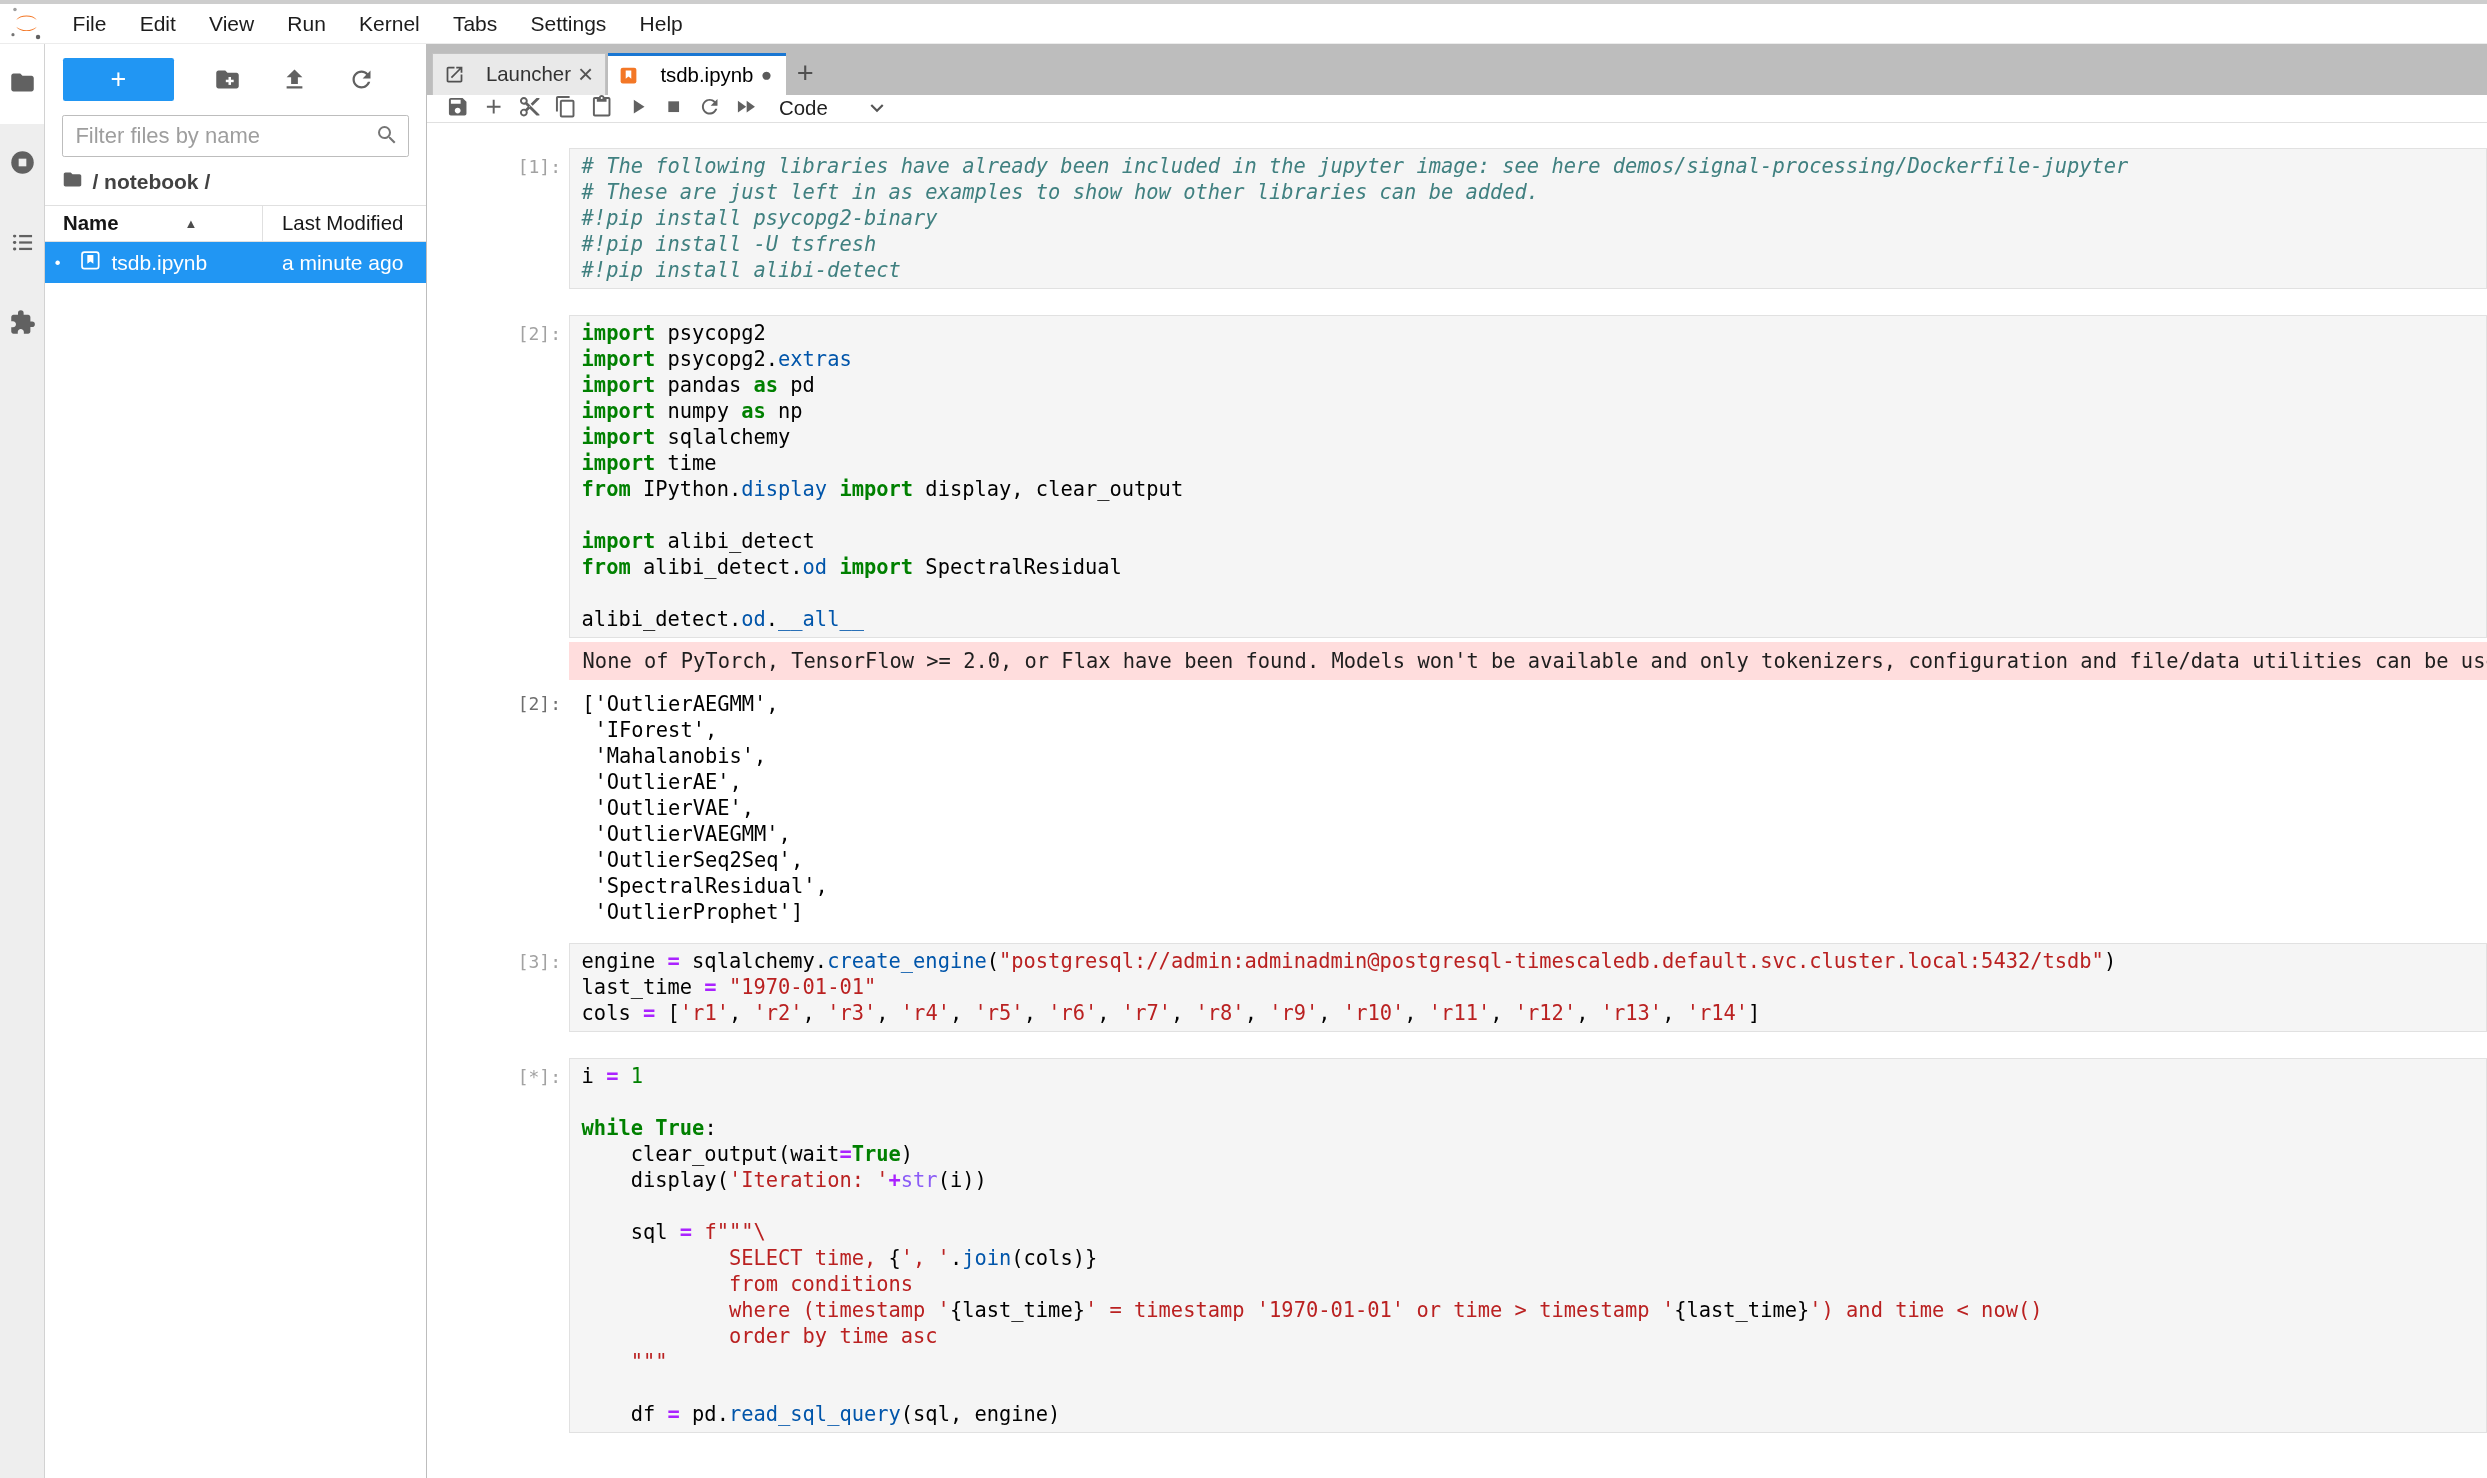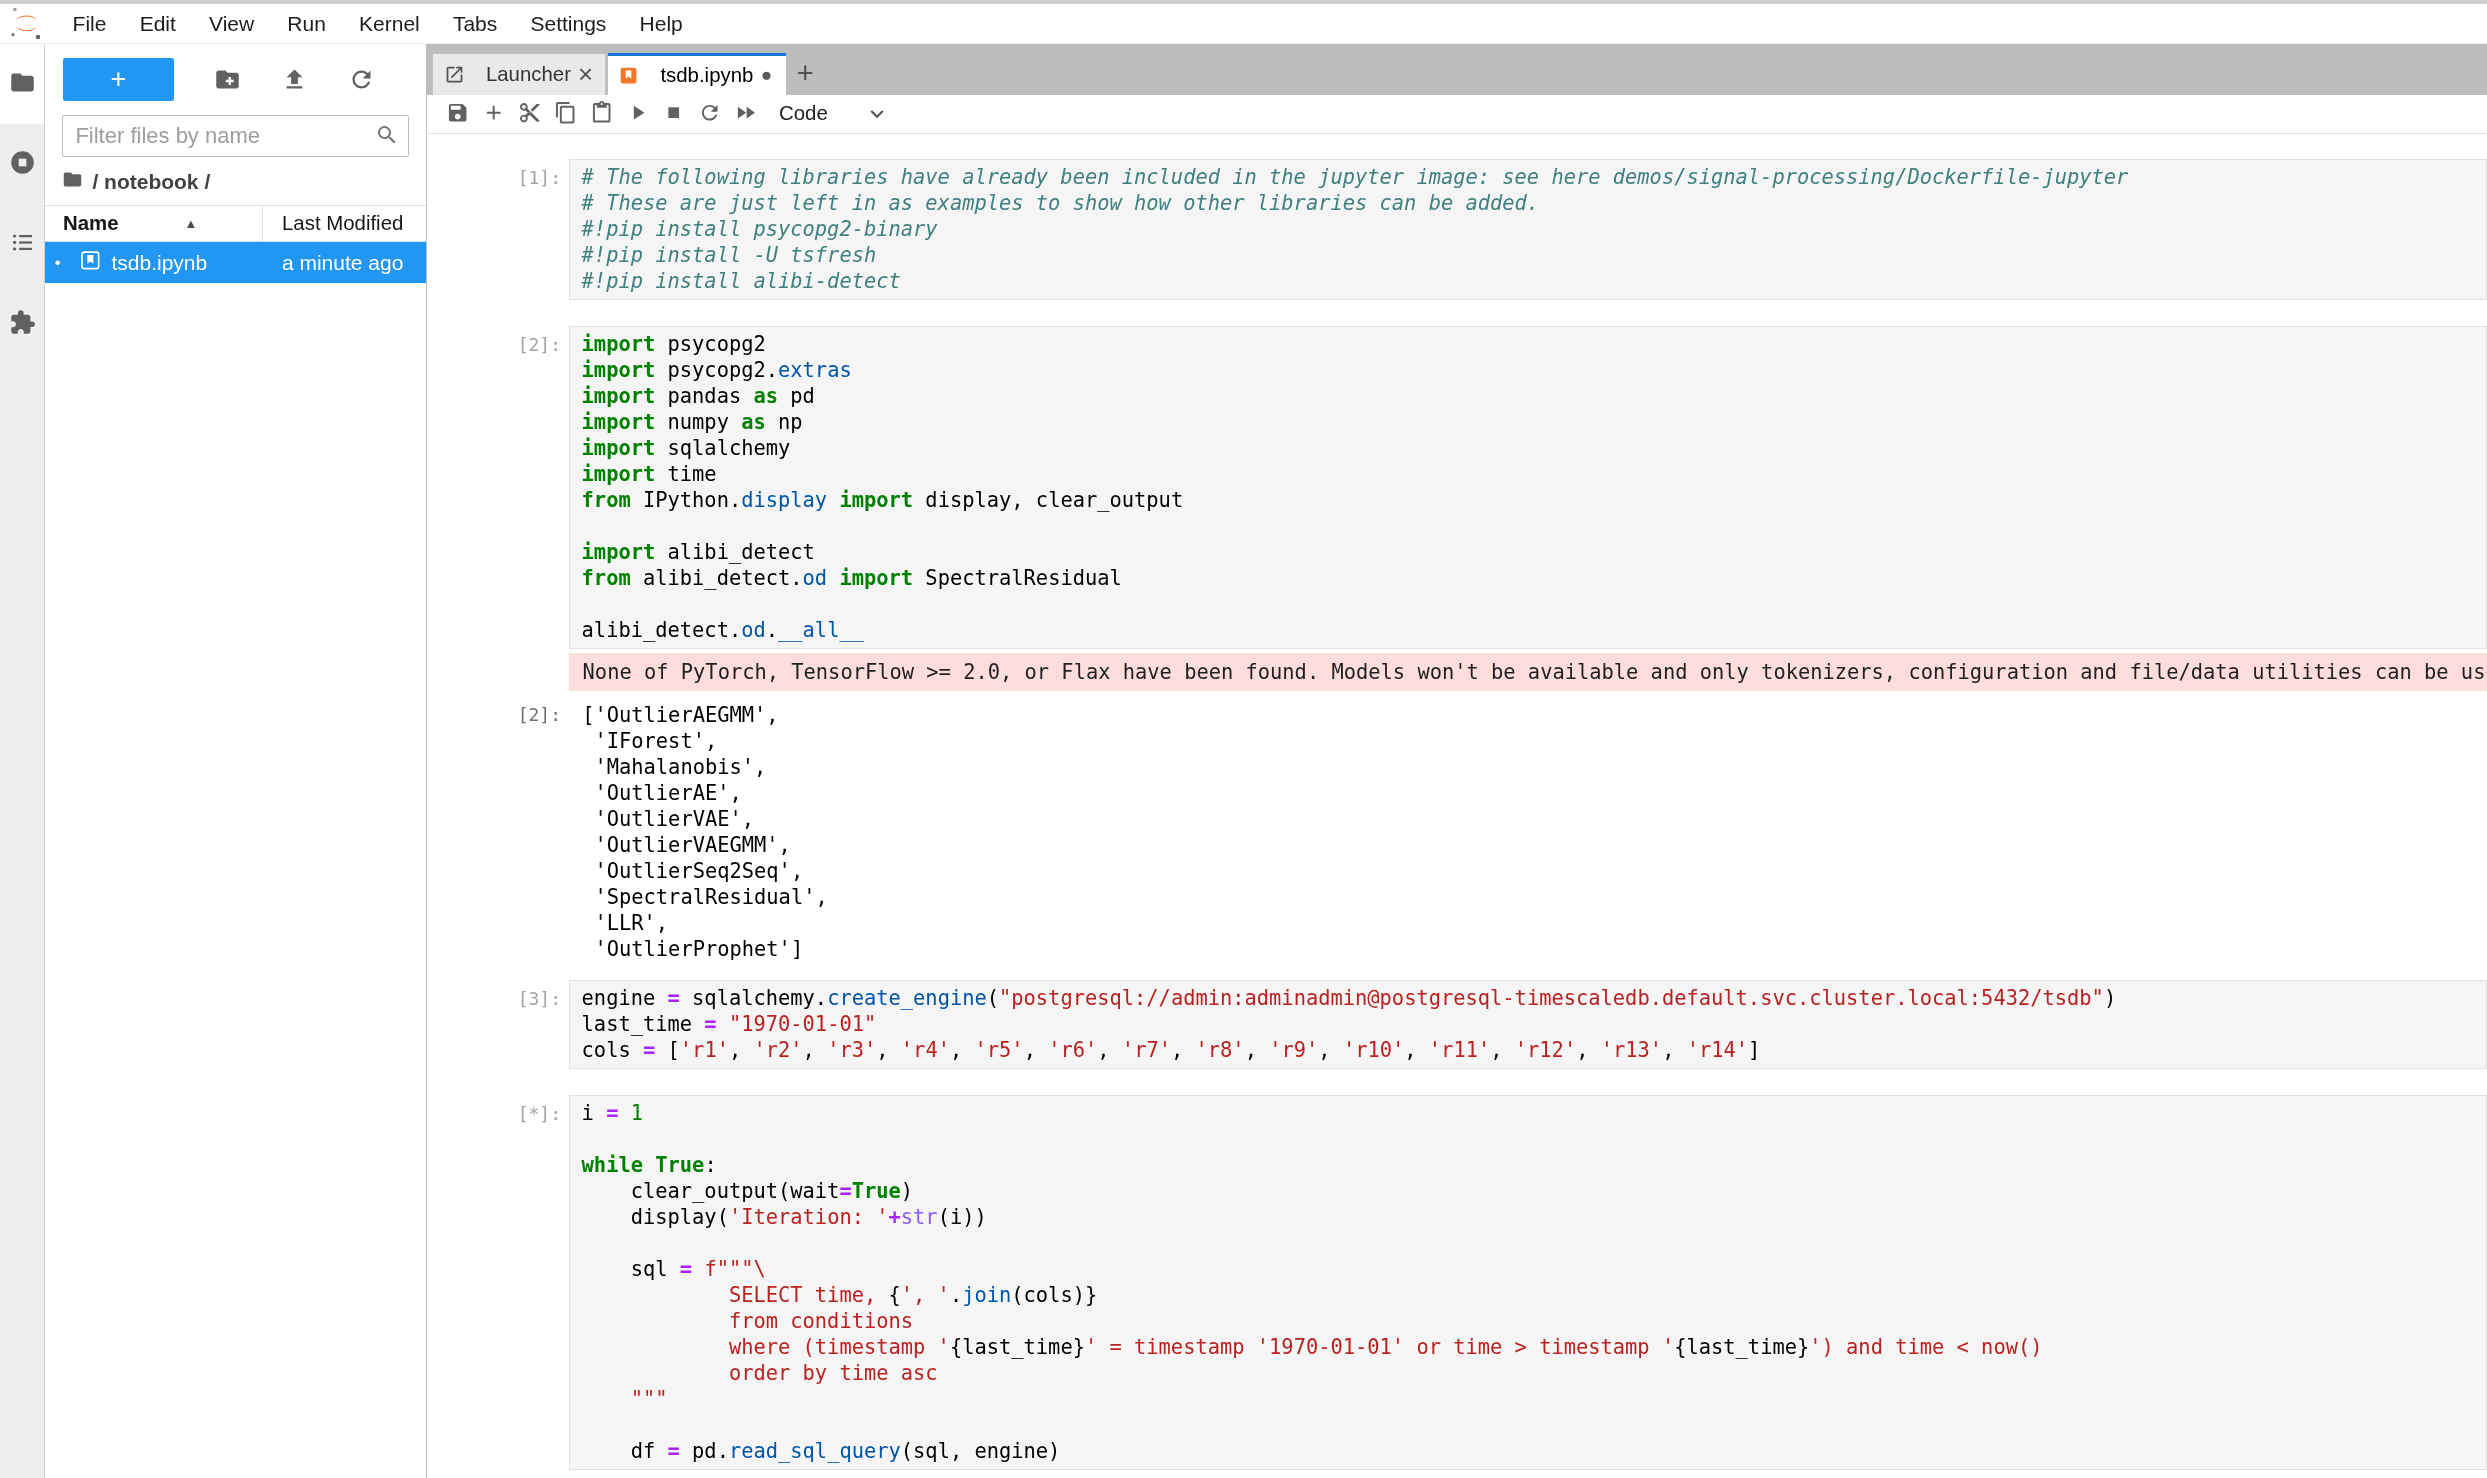--- a/index.html
+++ b/index.html
@@ -49,21 +49,21 @@
   .tab { height: 42px; display: flex; align-items: center; font-size: 20.4px; }
   .tab.inactive { width: 174px; background: #e9e9e9; border: 0.8px solid #c2c2c2; border-bottom: none; color: #333; }
   .tab.active { width: 178px; background: #fff; border-top: 3.8px solid #1976d2; color: #000; margin-left: 1.5px; }
   .tab .ticon { margin-left: 10.6px; width: 21px; height: 21px; flex: none; }
   .tab .ticon svg { width: 21px; height: 21px; }
   .tab .tlabel { margin-left: 21px; white-space: nowrap; }
   .tab .tclose { margin-left: auto; margin-right: 12px; font-size: 26px; color: #555; line-height: 21px; }
   .tab .tdirty { margin-left: auto; margin-right: 13.6px; font-size: 19px; color: #5a5a5a; }
   .newtab { width: 39px; height: 42px; display: flex; align-items: center; justify-content: center; font-size: 29px; color: #4f4f4f; }
 
-  .toolbar { height: 39px; flex: none; background: #fff; border-bottom: 1.5px solid #e0e0e0; display: flex; align-items: center; padding-left: 16px; }
+  .toolbar { height: 28px; flex: none; background: #fff; border-bottom: 1.5px solid #e0e0e0; display: flex; align-items: center; padding-left: 16px; }
   .tbtn { width: 30px; height: 30px; margin-right: 6px; display: flex; align-items: center; justify-content: center; }
   .tbtn svg { width: 23.4px; height: 23.4px; }
   .celltype { margin-left: 12px; font-size: 20.4px; color: #212121; }
   .chevbtn { margin-left: 36px; width: 26px; height: 26px; }
   .chevbtn svg { width: 26px; height: 26px; }
 
   
   .content { flex: 1; overflow: hidden; background: #fff; padding-top: 25px; }
   .cellrow { display: flex; margin-left: 83px; }
   .prompt { width: 51px; flex: none; text-align: right; font-family: "DejaVu Sans Mono", monospace; font-size: 18px; color: #a2a2a2; padding-top: 8.3px; }
@@ -295,21 +295,20 @@
             <div class="prompt out">[2]:</div>
             <div class="obox">
               <div class="line">['OutlierAEGMM',</div>
               <div class="line"> 'IForest',</div>
               <div class="line"> 'Mahalanobis',</div>
               <div class="line"> 'OutlierAE',</div>
               <div class="line"> 'OutlierVAE',</div>
               <div class="line"> 'OutlierVAEGMM',</div>
               <div class="line"> 'OutlierSeq2Seq',</div>
               <div class="line"> 'SpectralResidual',</div>
-              <div class="line"> 'LLR',</div>
               <div class="line"> 'OutlierProphet']</div>
             </div>
           </div>
           <div class="cellrow" style="margin-bottom: 26px;">
             <div class="prompt">[3]:</div>
             <div class="box">
               <div class="line"><span class="tk-t">engine </span><span class="tk-o">=</span><span class="tk-t"> sqlalchemy.</span><span class="tk-p">create_engine</span><span class="tk-t">(</span><span class="tk-s">"postgresql://admin:adminadmin@postgresql-timescaledb.default.svc.cluster.local:5432/tsdb"</span><span class="tk-t">)</span></div>
               <div class="line"><span class="tk-t">last_time </span><span class="tk-o">=</span><span class="tk-t"> </span><span class="tk-s">"1970-01-01"</span></div>
               <div class="line"><span class="tk-t">cols </span><span class="tk-o">=</span><span class="tk-t"> [</span><span class="tk-s">'r1'</span><span class="tk-t">, </span><span class="tk-s">'r2'</span><span class="tk-t">, </span><span class="tk-s">'r3'</span><span class="tk-t">, </span><span class="tk-s">'r4'</span><span class="tk-t">, </span><span class="tk-s">'r5'</span><span class="tk-t">, </span><span class="tk-s">'r6'</span><span class="tk-t">, </span><span class="tk-s">'r7'</span><span class="tk-t">, </span><span class="tk-s">'r8'</span><span class="tk-t">, </span><span class="tk-s">'r9'</span><span class="tk-t">, </span><span class="tk-s">'r10'</span><span class="tk-t">, </span><span class="tk-s">'r11'</span><span class="tk-t">, </span><span class="tk-s">'r12'</span><span class="tk-t">, </span><span class="tk-s">'r13'</span><span class="tk-t">, </span><span class="tk-s">'r14'</span><span class="tk-t">]</span></div>
             </div>

